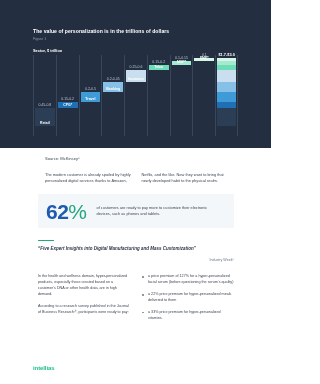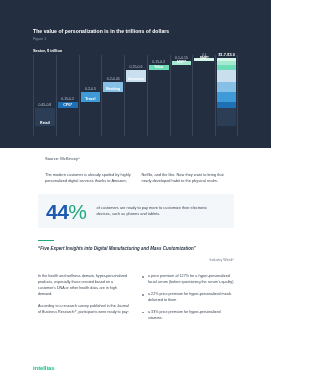--- a/index.html
+++ b/index.html
@@ -263,21 +263,21 @@
 
 <div class="doc">
   <div class="source">Source: McKinsey⁸</div>
 
   <div class="body-cols">
     <div class="body-col">The modern customer is already spoiled by highly personalized digital services thanks to Amazon,</div>
     <div class="body-col">Netflix, and the like. Now they want to bring that newly developed habit to the physical realm.</div>
   </div>
 
   <div class="stat-block">
-    <div class="stat-num"><span>44</span><span class="pct">%</span></div>
+    <div class="stat-num"><span>62</span><span class="pct">%</span></div>
     <div class="stat-text">of customers are ready to pay more to customize their electronic devices, such as phones and tablets.</div>
   </div>
 
   <div class="quote-rule"></div>
   <div class="quote-text">“Five Expert Insights into Digital Manufacturing and Mass Customization”</div>
   <div class="quote-attr">Industry Week⁹</div>
 
   <div class="bottom-cols">
     <div class="bcol" id="bottom-left">
         <p>In the health and wellness domain, hyper-personalized products, especially those created based on a customer’s DNA or other health data, are in high demand.</p>

